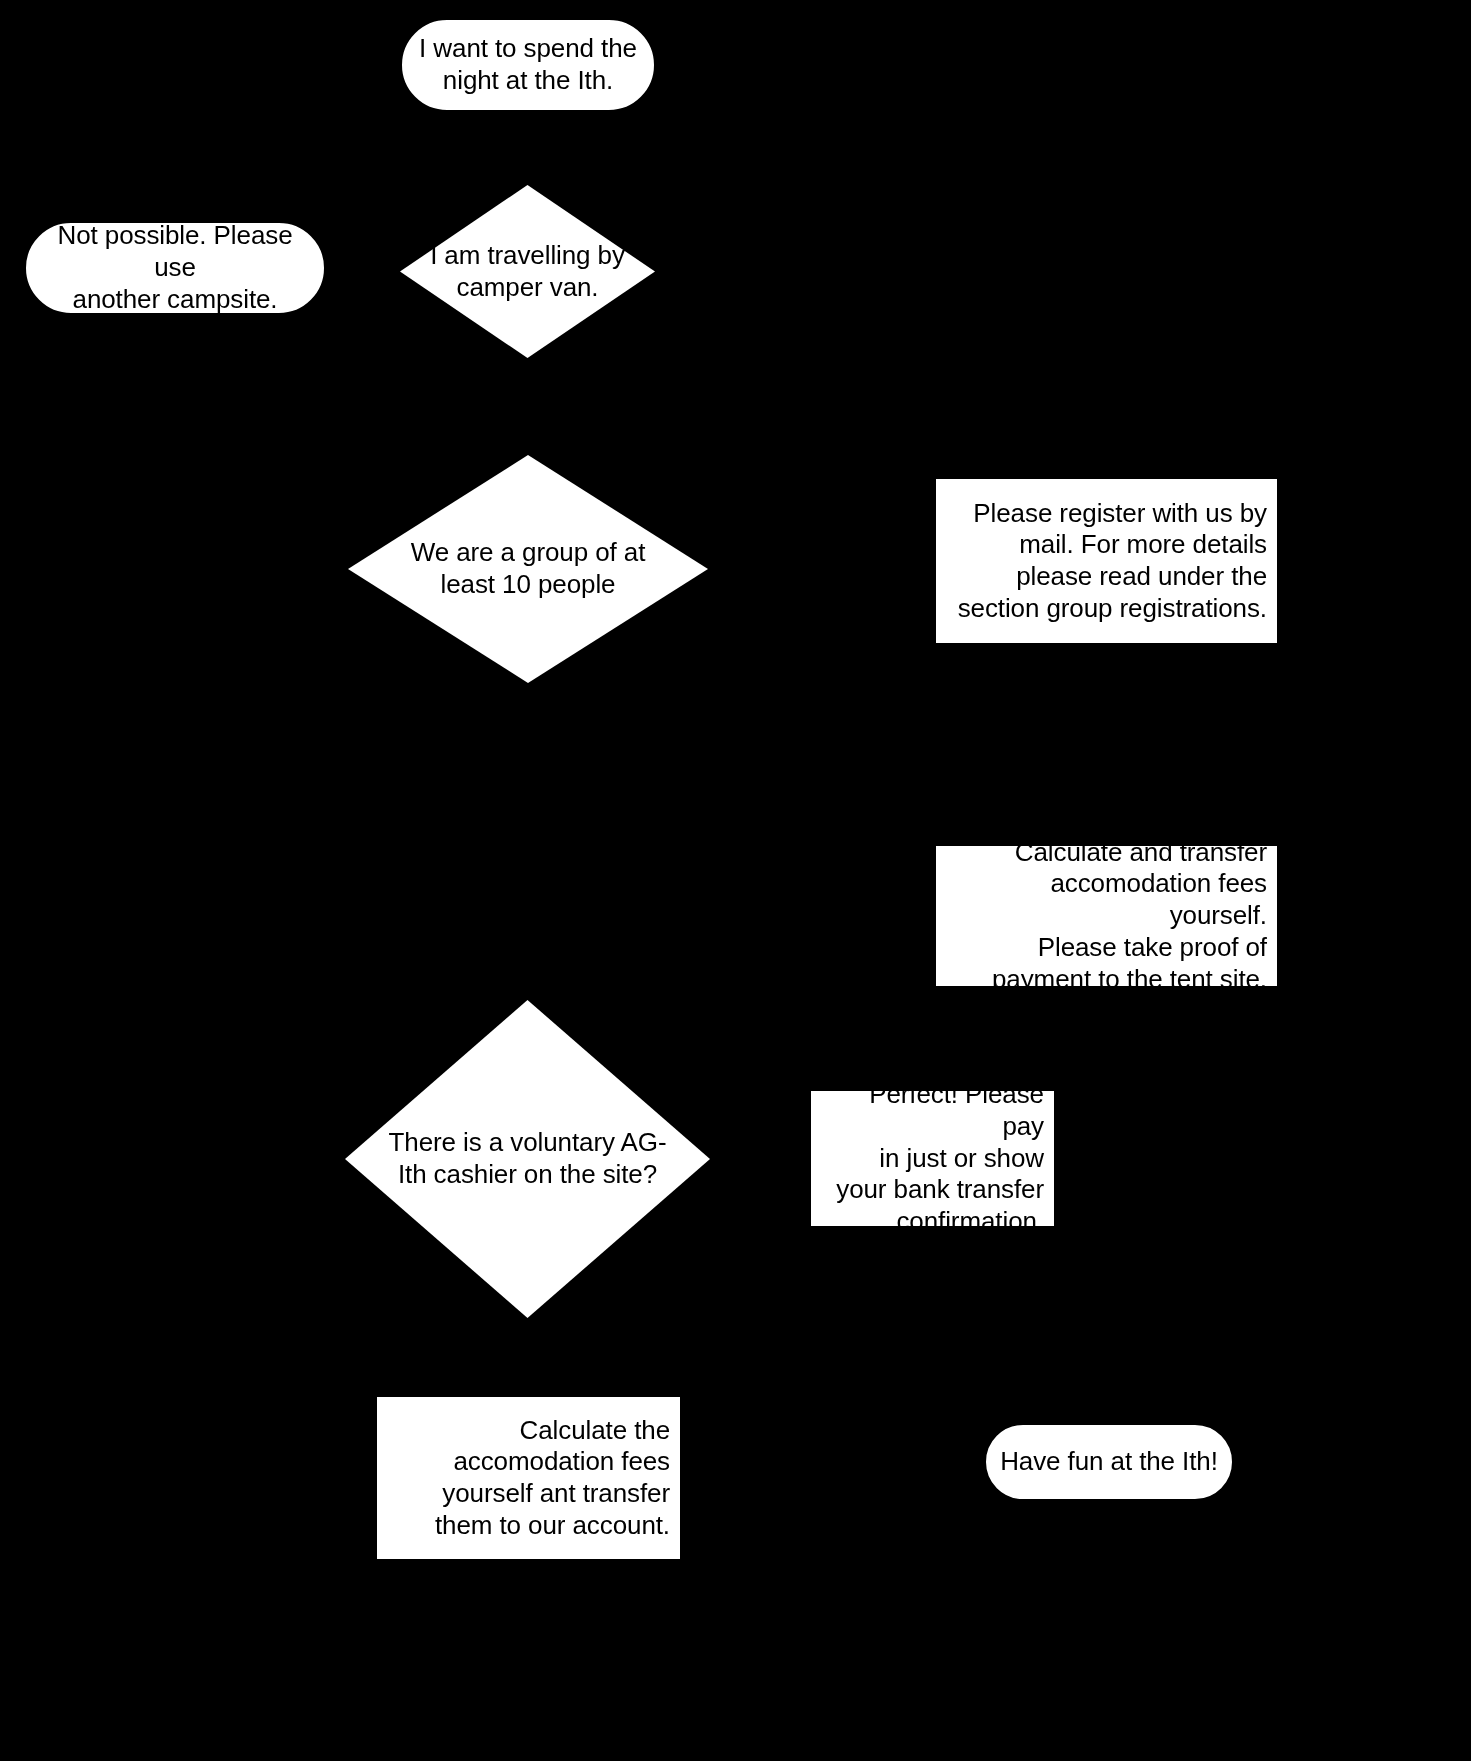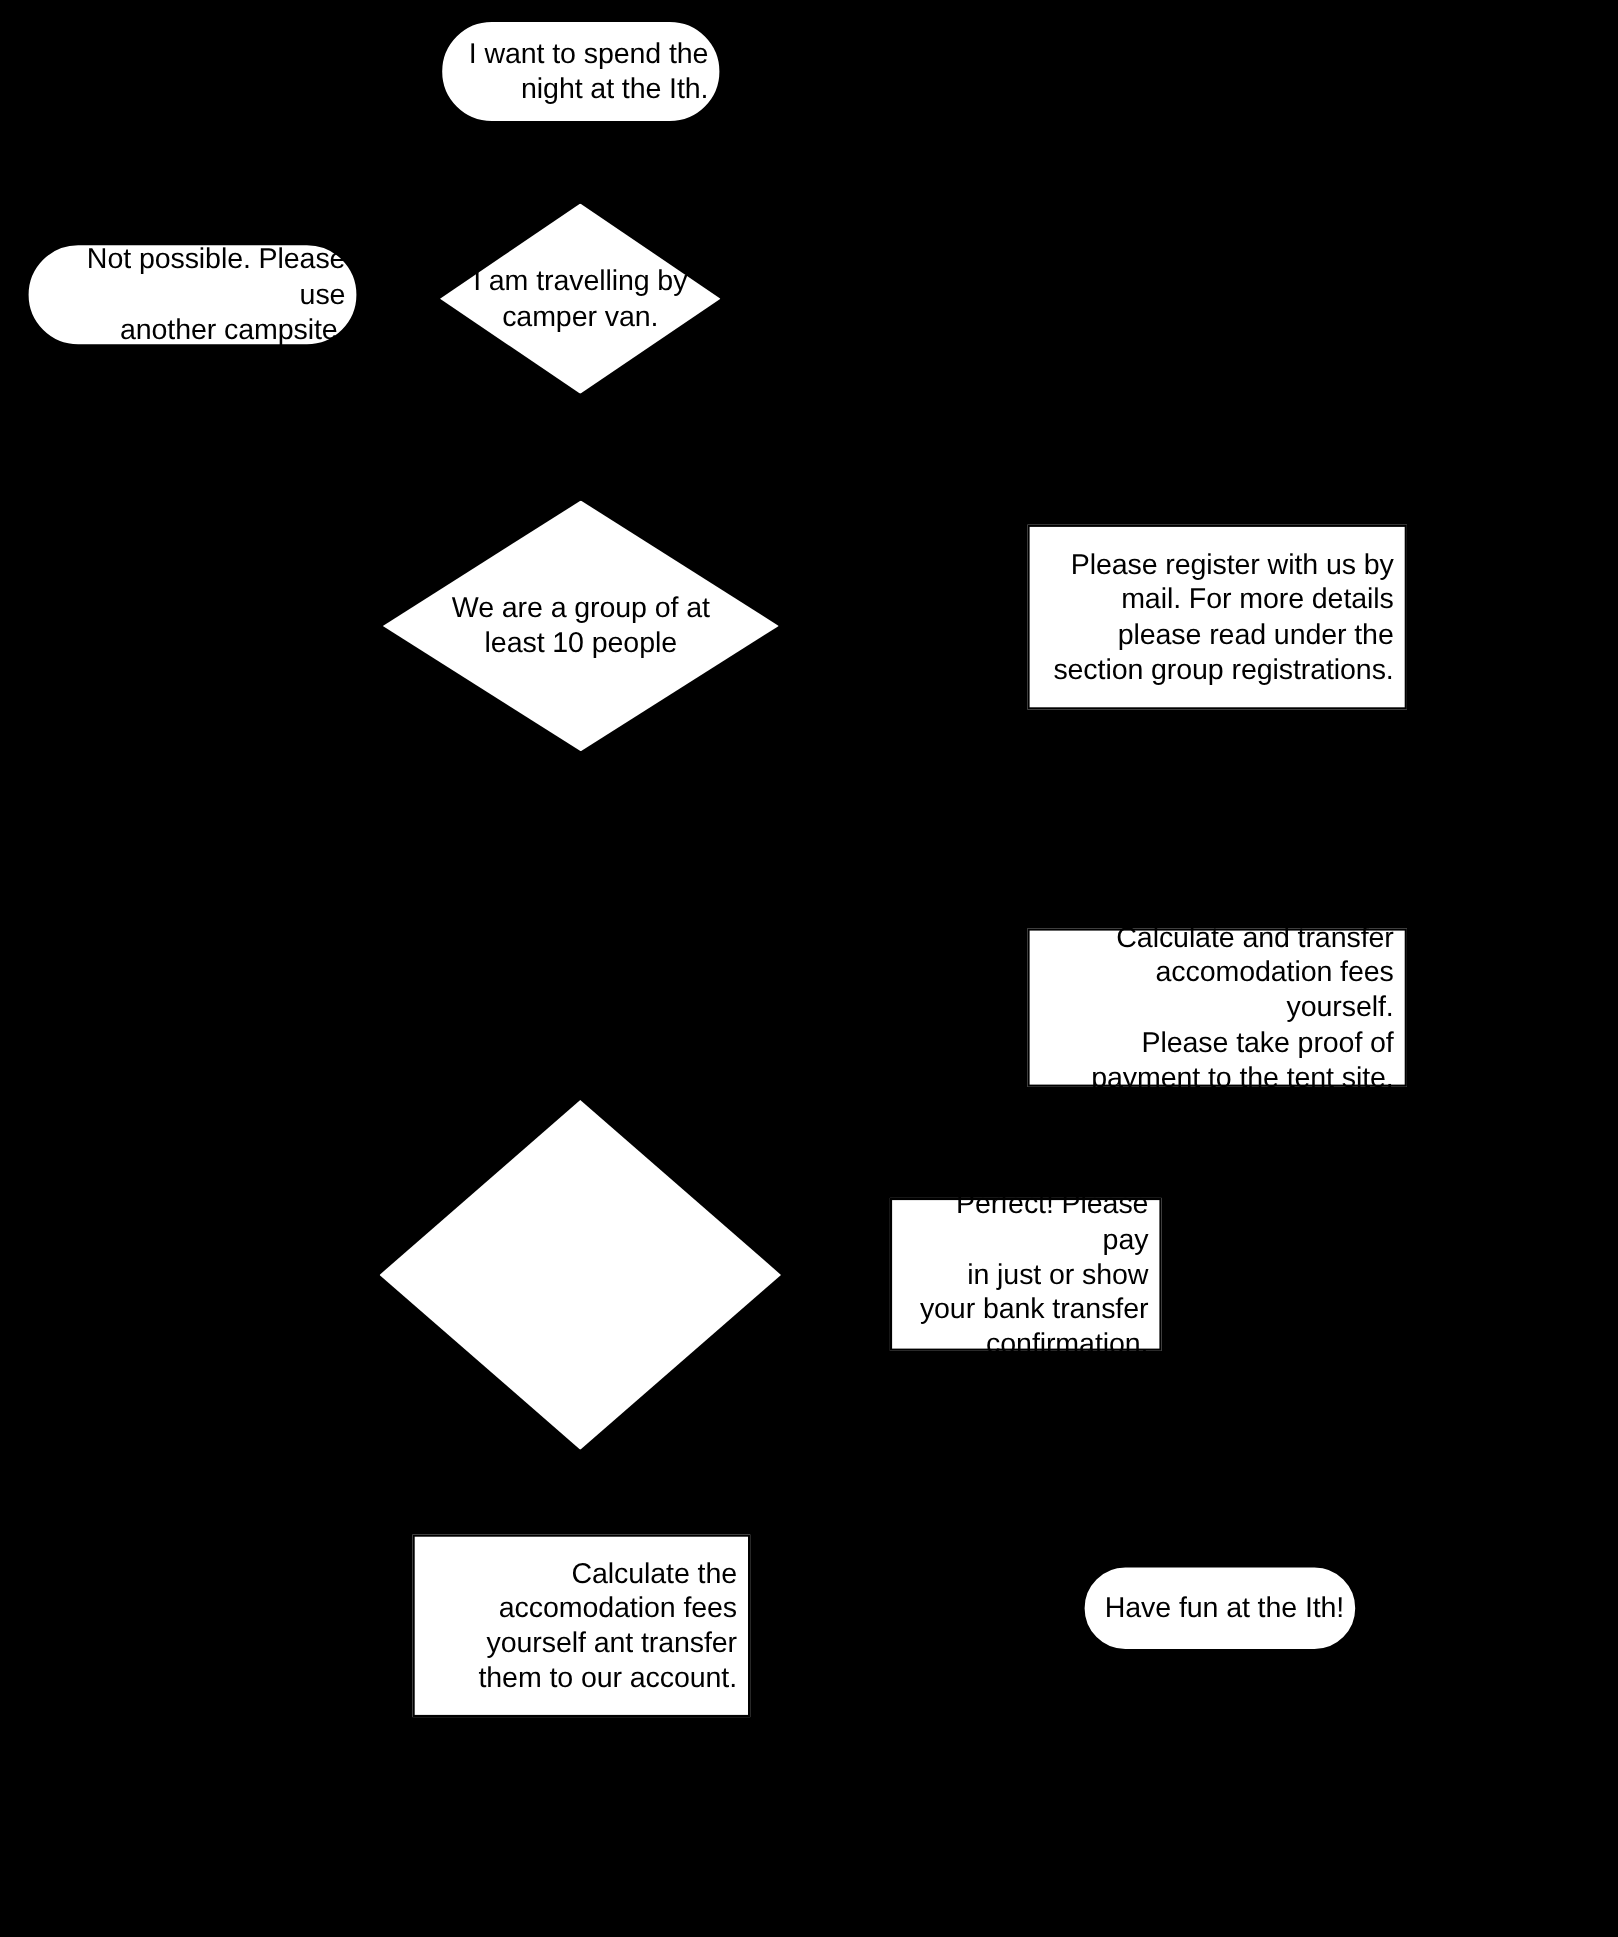--- a/index.html
+++ b/index.html
@@ -35,21 +35,20 @@
     width: 100%;
     padding: 0 10px;
     box-sizing: border-box;
     white-space: pre-line;
   }
   
   .stadium {
     border-radius: 999px;
     border: 2px solid #000000;
     box-shadow: 4px 4px 0 rgba(0,0,0,0.85);
-    text-align: right;
   }
   
   .rect {
     border: 2px solid #000000;
     box-shadow: 5px 5px 0 rgba(0,0,0,0.85);
     text-align: right;
   }
   
   .diamond {
     background: transparent;
@@ -122,20 +121,22 @@
 
   <div class="node rect" style="left:934px; top:807px; width:345px; height:144px;margin-top:37px;">
     <span class="txt">Calculate and transfer
 accomodation fees yourself.
 Please take proof of
 payment to the tent site.</span>
   </div>
 
   <div class="node diamond" style="left:345px; top:1000px; width:365px; height:318px;">
     <span class="dshape"></span>
+    <span class="txt">There is a voluntary AG-
+Ith cashier on the site?</span>
   </div>
 
   <div class="node rect" style="left:809px; top:1089px; width:247px; height:139px;">
     <span class="txt">Perfect! Please pay
 in just or show
 your bank transfer
 confirmation.</span>
   </div>
 
   <div class="node rect" style="left:375px; top:1395px; width:307px; height:166px;">

